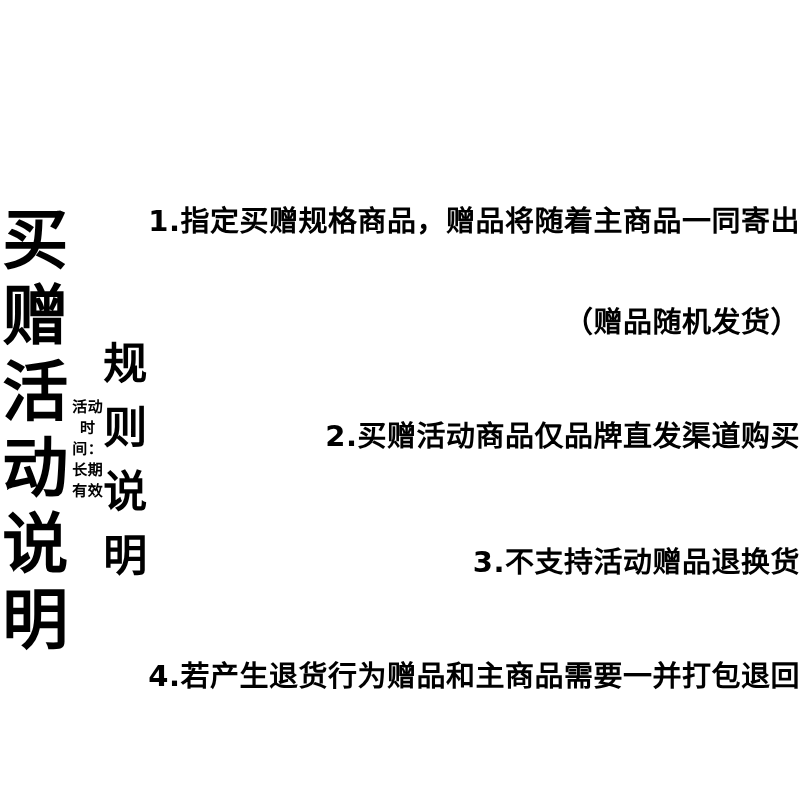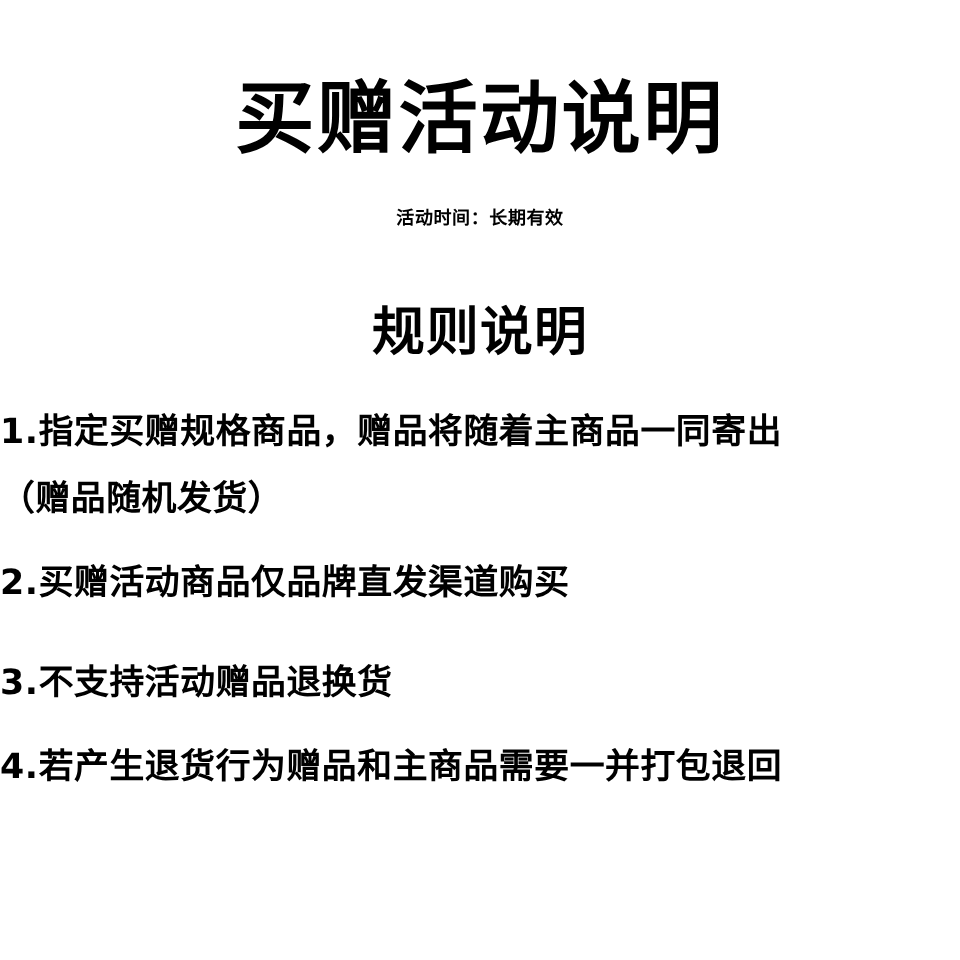--- a/index.html
+++ b/index.html
@@ -13,21 +13,21 @@
     background: #ffffff;
     font-family: "DejaVu Sans", "Liberation Sans", sans-serif;
     color: #000000;
     overflow: hidden;
   }
   .page {
     width: 800px;
     height: 800px;
     box-sizing: border-box;
     display: flex;
-    flex-direction: column;
+    flex-direction: row;
     align-items: center;
     padding-top: 62px;
   }
   .main-title {
     font-size: 66px;
     font-weight: 700;
     letter-spacing: 2px;
     line-height: 1.15;
     text-align: center;
     margin: 0;
@@ -48,21 +48,22 @@
     margin-top: 50px;
     letter-spacing: 1px;
   }
   .rules {
     margin: 0;
     padding: 0;
     list-style: none;
     width: 100%;
     display: flex;
     flex-direction: column;
-    align-items: flex-start;
+    align-items: flex-end;
+    gap: 44px;
   }
   .rule-line {
     font-size: 29px;
     font-weight: 700;
     text-align: center;
     line-height: 1.25;
     letter-spacing: 0.5px;
     white-space: nowrap;
   }
   .rule-1 { margin-top: 36px; }

